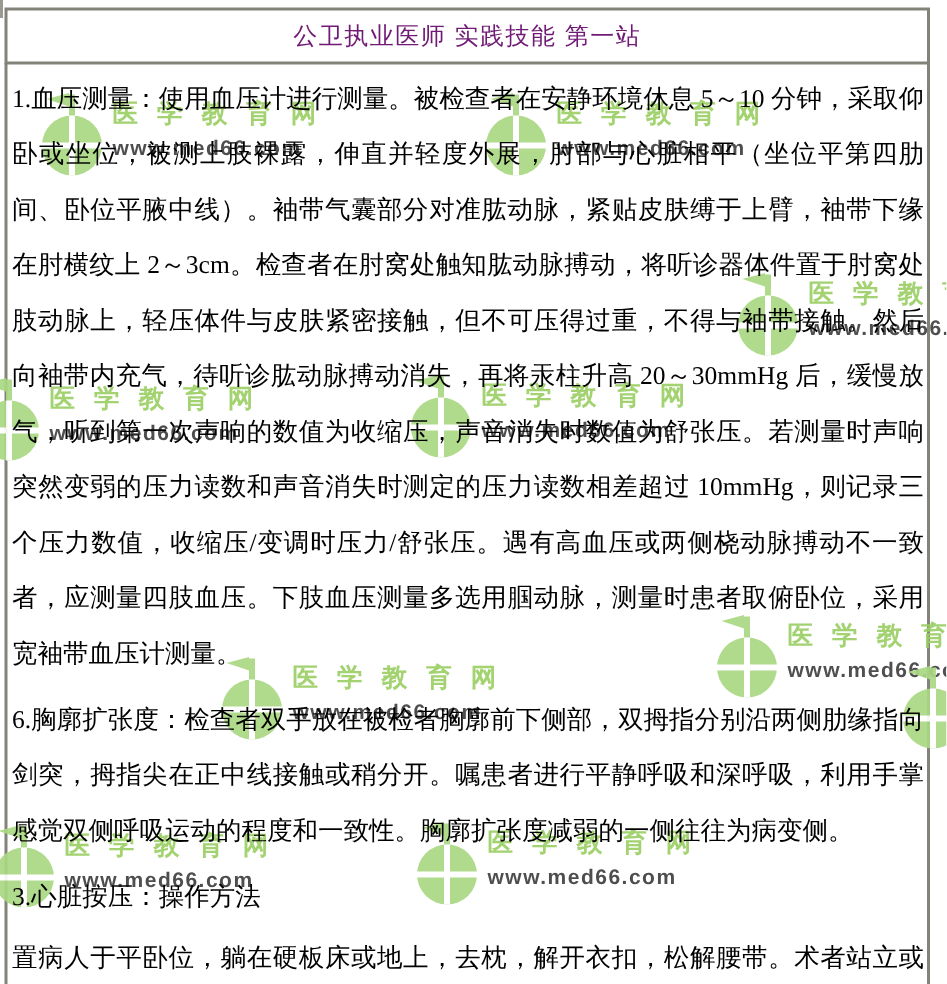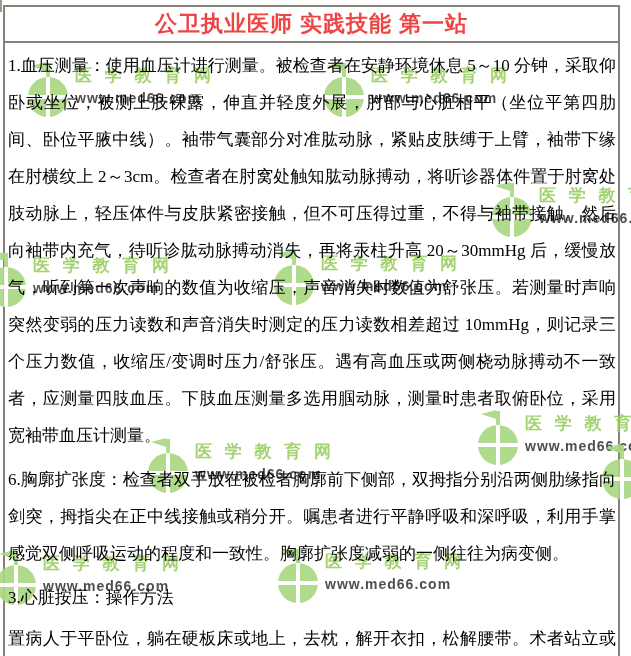--- a/index.html
+++ b/index.html
@@ -16,21 +16,21 @@
   }
   .title-box{
     position:absolute;left:3px;top:5px;width:617px;height:38px;
     box-sizing:border-box;
     border:2px solid #83837a;
     display:flex;align-items:center;justify-content:center;
     background:transparent;
   }
   .title{
     font-family:"Liberation Sans","DejaVu Sans",sans-serif;
-    font-weight:bold;font-size:22px;color:#ef4444;letter-spacing:1px;
+    font-weight:normal;font-size:16px;color:#701a75;letter-spacing:1px;
     white-space:nowrap;
   }
   .body-box{
     position:absolute;left:3px;top:42px;width:617px;height:700px;
     box-sizing:border-box;
     border:2px solid #83837a;border-top:none;
     background:transparent;
   }
   .content{
     position:relative;z-index:2;

